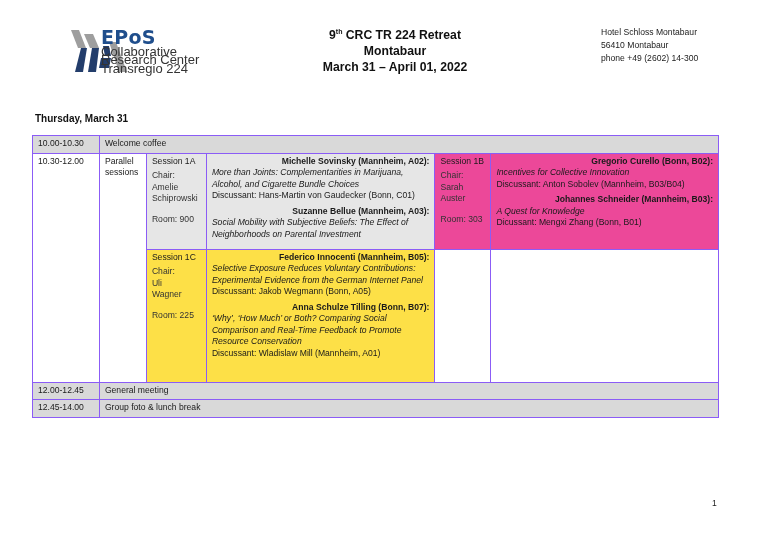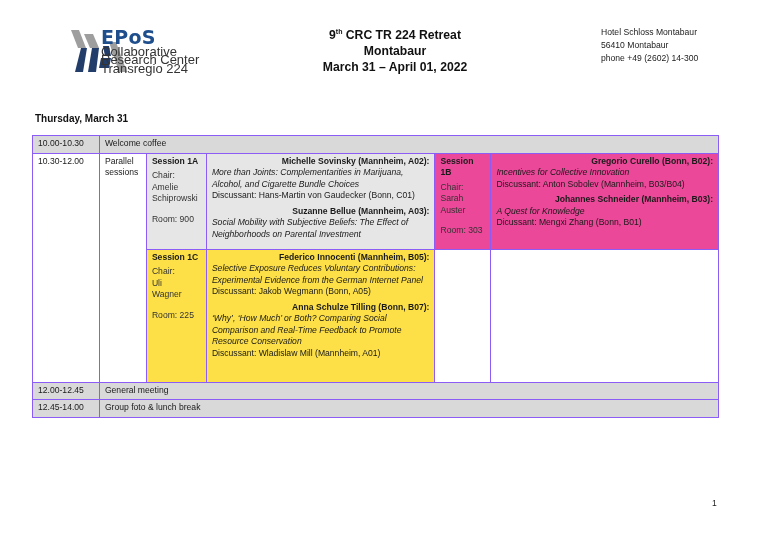--- a/index.html
+++ b/index.html
@@ -18,21 +18,21 @@
   .address { position: absolute; left: 601px; top: 26px; font-size: 8.6px; line-height: 13px; color: #222; }
 
   .day-heading { position: absolute; left: 35px; top: 113px; font-weight: bold; font-size: 10px; color: #111; }
 
   table.prog { position: absolute; left: 32px; top: 135px; width: 687px; border-collapse: collapse; font-size: 8.6px; line-height: 11.5px; }
   table.prog td { border: 1px solid #8b5cf6; vertical-align: top; padding: 2px 5px 3px 5px; }
   .grey td { background: #d9d9d9; }
   .c1a { background: #e6e6e6; }
   .c1b { background: #ec4899; }
   .c1c { background: #fde047; }
-  .sname { font-weight: bold; display: block; margin-bottom: 3px; }
+  .sname { font-weight: normal; display: block; margin-bottom: 3px; }
   .meta { display: block; color: #333; }
   .gap { height: 9px; display: block; }
   .talk { margin-bottom: 4px; }
   .talk:last-child { margin-bottom: 0; }
   .speaker { font-weight: bold; display: block; text-align: right; }
   .ttl { font-style: italic; display: block; }
   .disc { display: block; }
 
   .page-num { position: absolute; left: 712px; top: 498px; font-size: 8.6px; color: #222; }
 </style>

